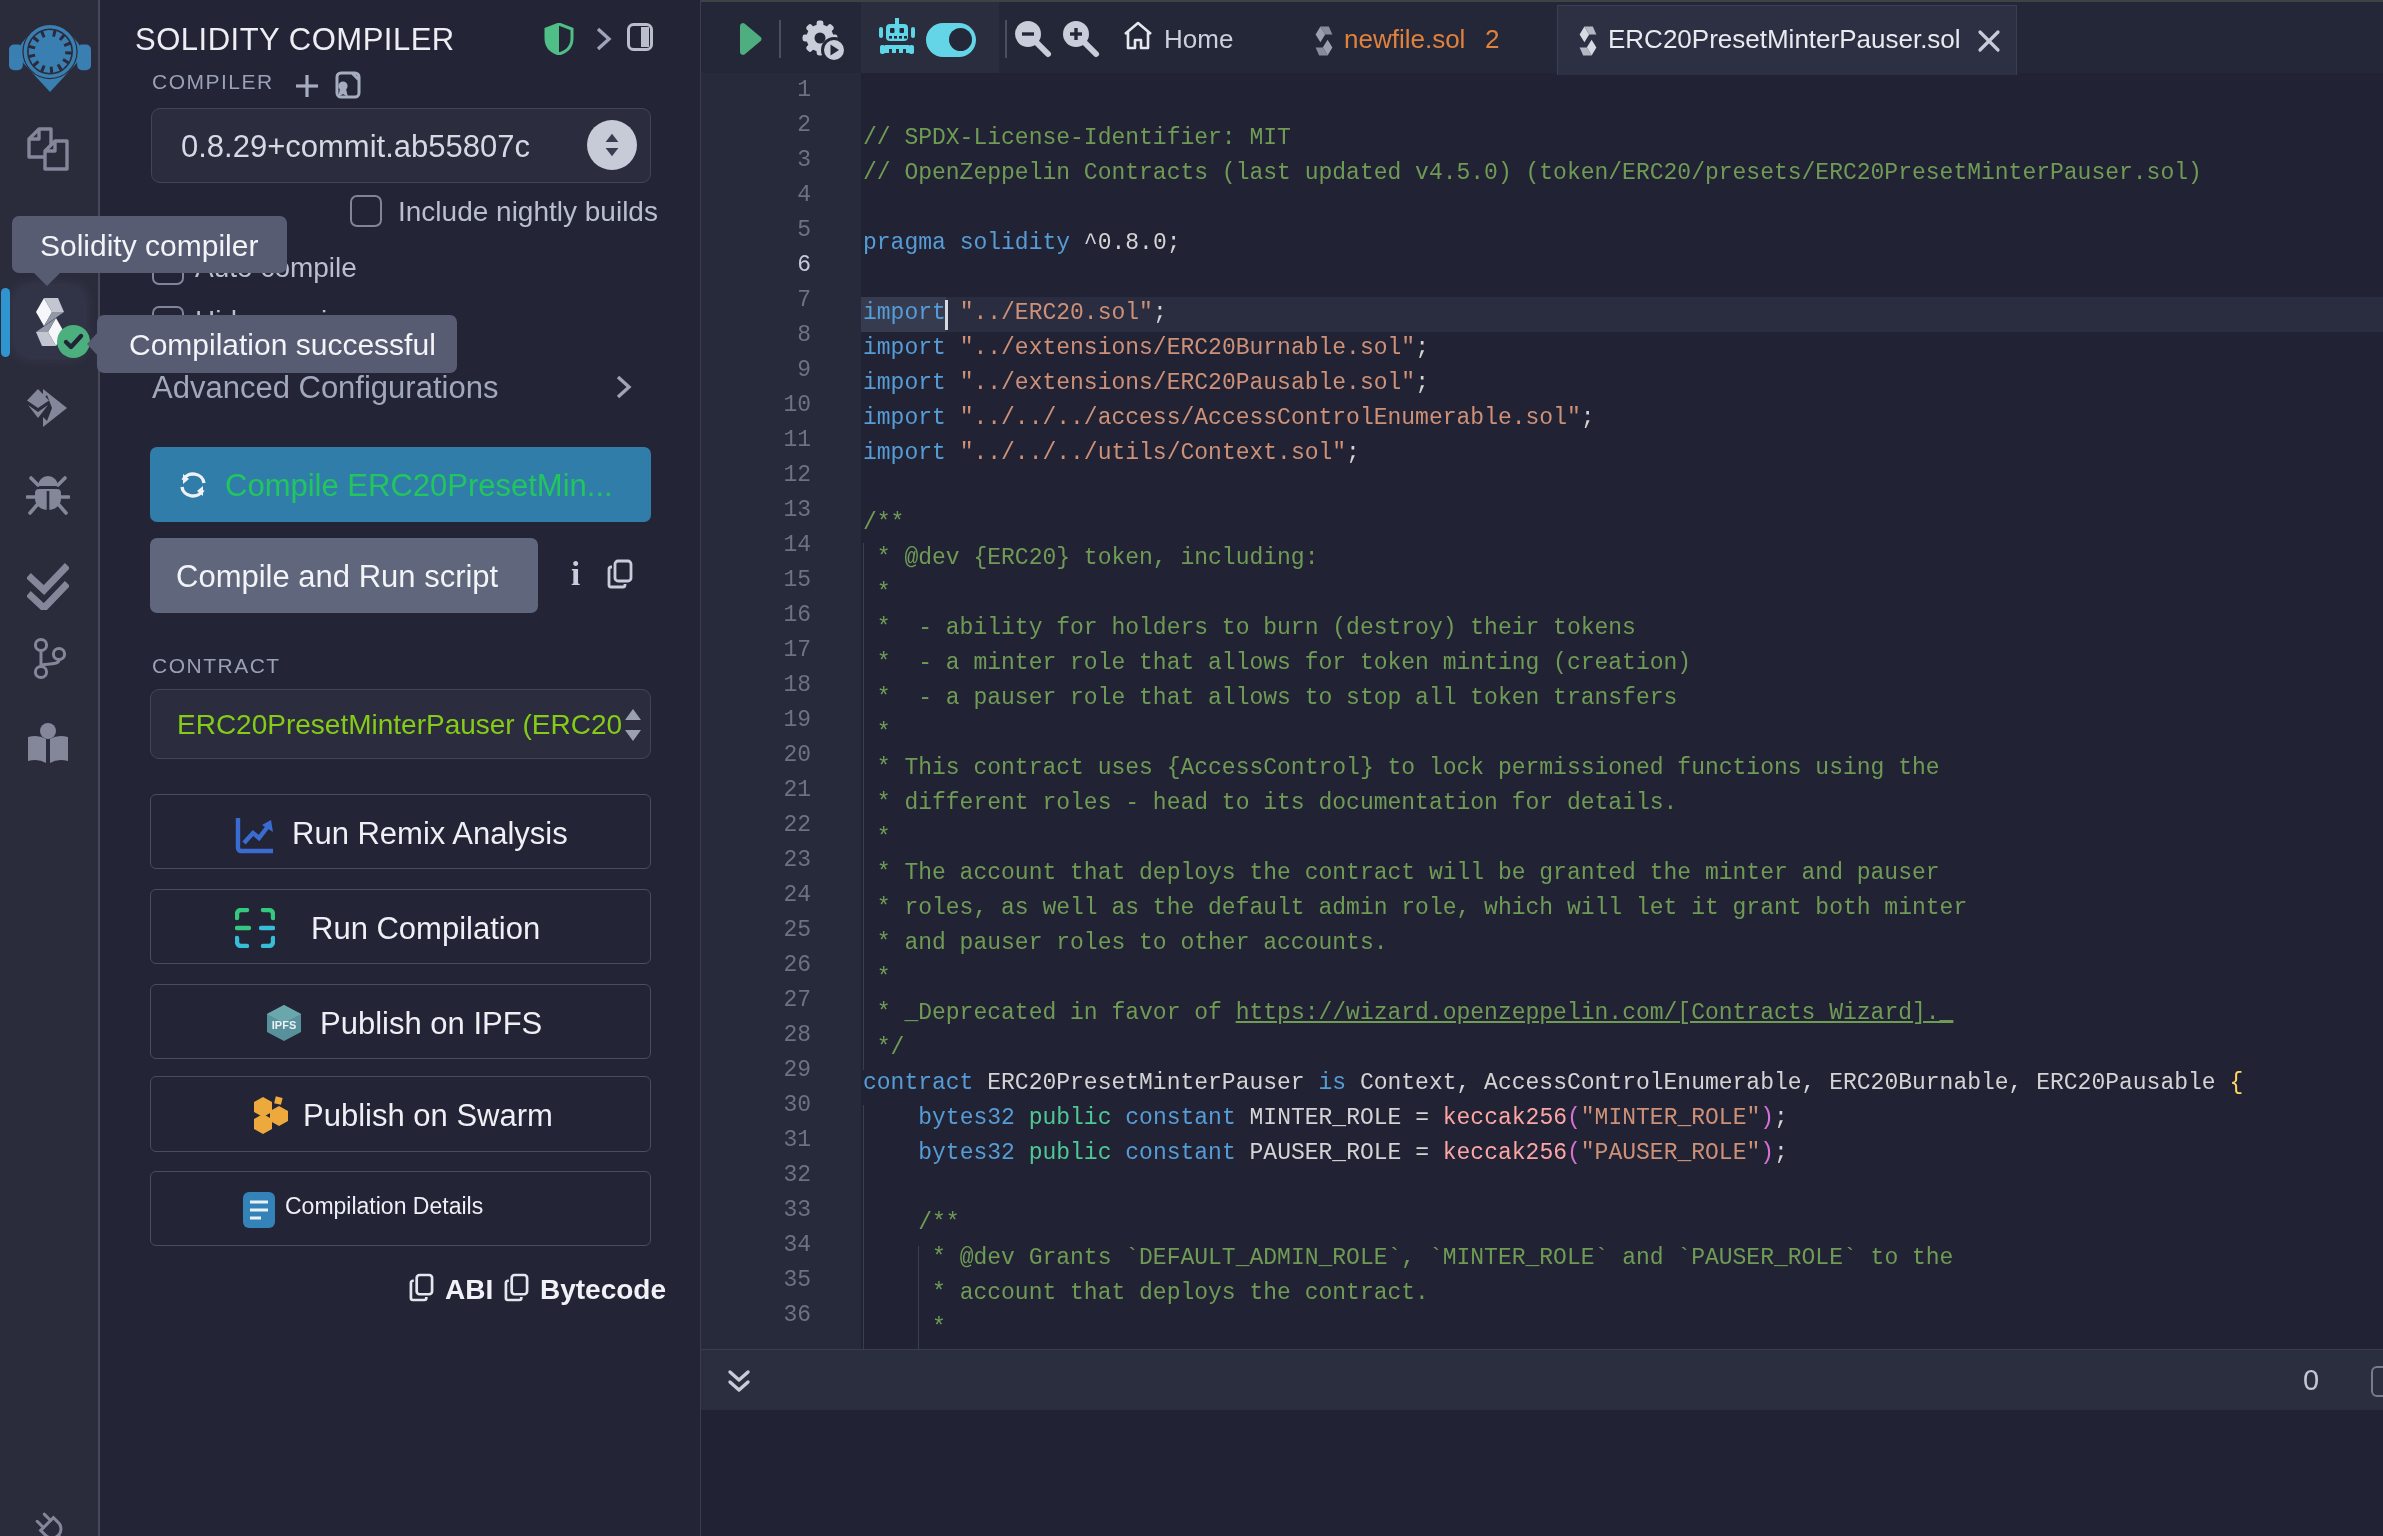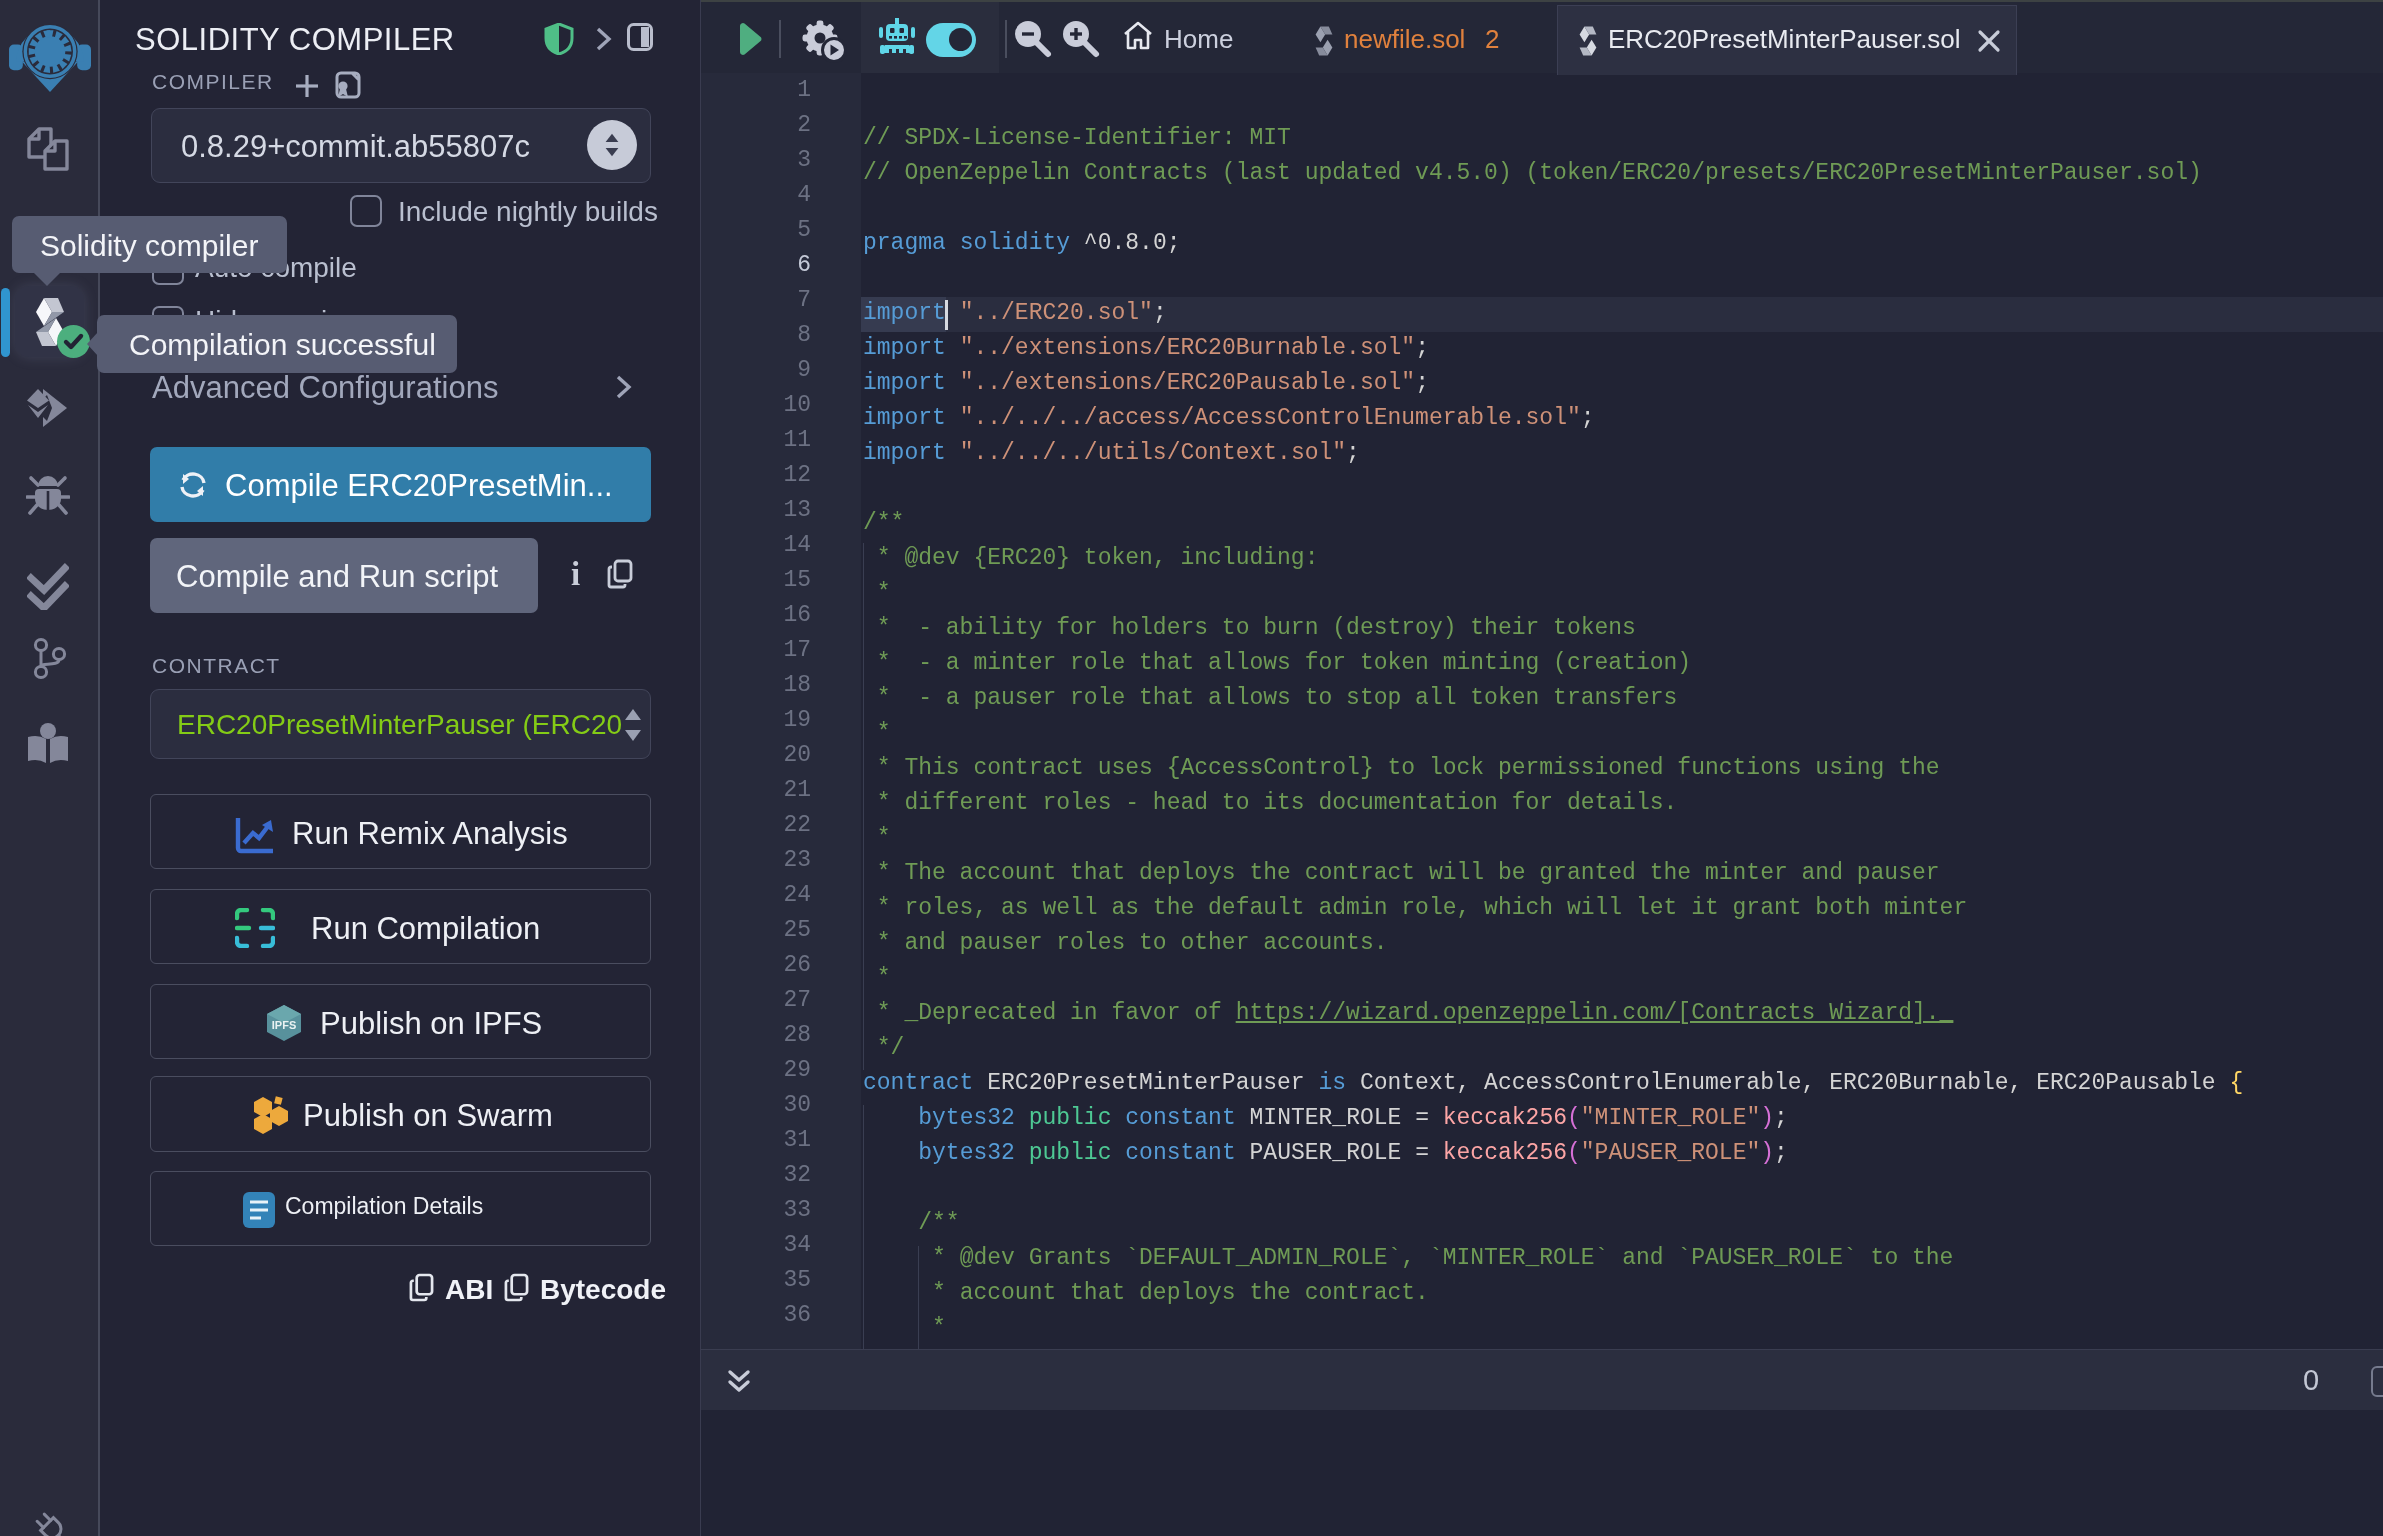--- a/index.html
+++ b/index.html
@@ -192,21 +192,21 @@
     <svg class="abs" style="left:77px;top:472px" width="32" height="26" viewBox="0 0 32 26">
       <g fill="none" stroke="#eef1f6" stroke-width="3.4">
         <path d="M27 11 a11 10 0 0 0 -21 -3"></path>
           <path d="M5 15 a11 10 0 0 0 21 3"></path>
       </g>
       <g fill="#eef1f6">
           <polygon points="6,2 6,12 12,7"></polygon>
           <polygon points="26,24 26,14 20,19"></polygon>
         </g>
     </svg>
-    <div class="abs" style="left:125px;top:468px;font-size:31px;color:#ffffff">Compile ERC20PresetMin...</div>
+    <div class="abs" style="left:125px;top:468px;font-size:31px;color:#22c55e">Compile ERC20PresetMin...</div>
 
     <div class="abs" style="left:50px;top:538px;width:388px;height:75px;background:#60667c;border-radius:7px"></div>
     <div class="abs" style="left:76px;top:559px;font-size:31px;color:#f2f4f8">Compile and Run script</div>
     <div class="abs" style="left:471px;top:556px;font-size:33px;color:#c9cdd9;font-family:'Liberation Serif',serif;font-weight:bold">i</div>
     <svg class="abs" style="left:507px;top:559px" width="26" height="30" viewBox="0 0 26 30">
       <g fill="none" stroke="#c9cdd9" stroke-width="2.8">
         <rect x="8" y="2" width="16" height="20" rx="3"></rect>
         <path d="M5 8 H4 a2 2 0 0 0 -2 2 V26 a2 2 0 0 0 2 2 H16 a2 2 0 0 0 2 -2 V25"></path>
       </g>
     </svg>

